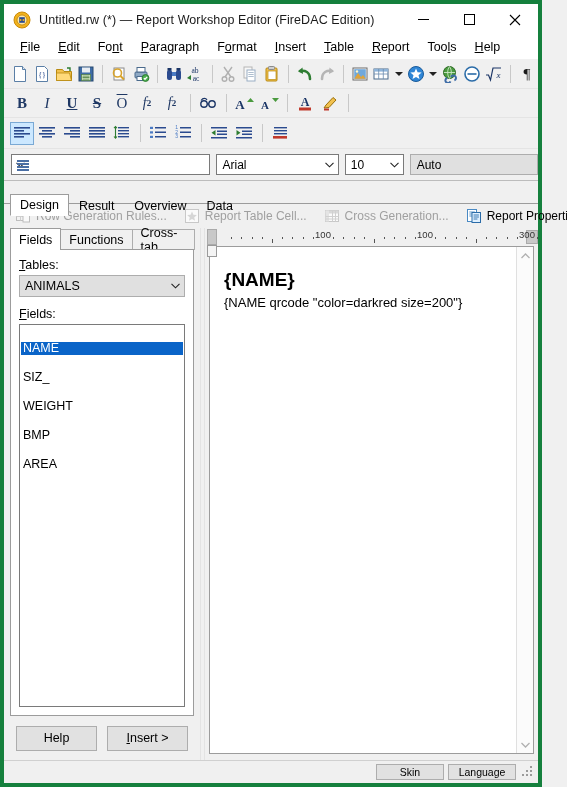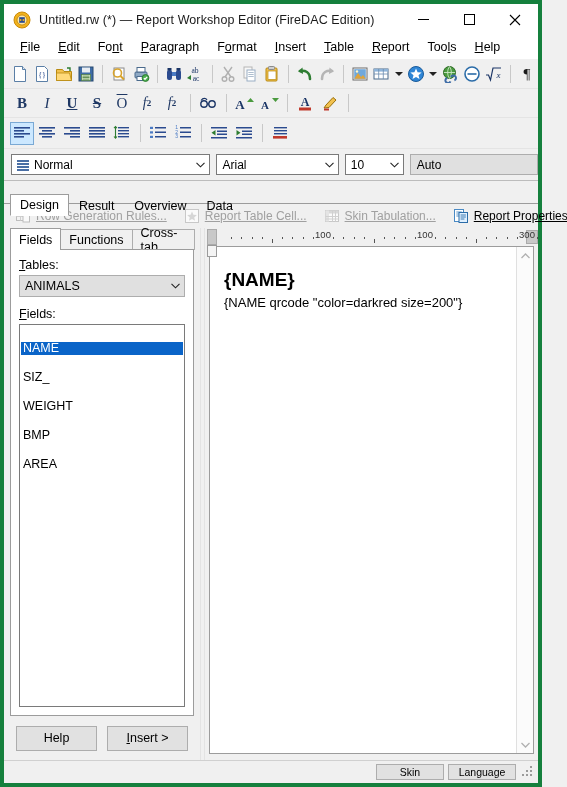--- a/index.html
+++ b/index.html
@@ -211,21 +211,20 @@
   }
   .cmd {
     display: flex; align-items: center;
     height: 21px;
     padding: 12px 6px;
     font-size: 12px;
     margin-right: 3px;
     border: 1px solid transparent;
     box-sizing: border-box;
     white-space: nowrap;
-    text-decoration: underline;
   }
   .cmd.disabled { color: #a0a0a0; }
   .cmd .ci { width: 16px; height: 16px; margin-right: 5px; flex: 0 0 auto; }
 
   
   .bodysplit {
     flex: 1 1 auto;
     display: flex;
     min-height: 0;
     background: #f0f0f0;
@@ -868,21 +867,20 @@
   </div>
 
   <div class="comborow">
     <div class="combo combo-style">
       <div class="style-icon">
           <i></i>
           <i></i>
           <i></i>
           <i></i>
         </div>
-      <div class="cval">Normal</div>
       <div class="carr">
         <svg width="9" height="6" viewBox="0 0 9 6">
             <path d="M0.5 0.8 L4.5 4.8 L8.5 0.8" fill="none" stroke="#222" stroke-width="1.1"></path>
           </svg>
       </div>
     </div>
     <div class="combo combo-font">
       <div class="cval">Arial</div>
       <div class="carr">
         <svg width="9" height="6" viewBox="0 0 9 6">
@@ -938,21 +936,21 @@
     </div>
     <div class="cmd disabled">
       <span class="ci">
         <svg width="16" height="16" viewBox="0 0 16 16">
             <rect x="1.5" y="2.5" width="13" height="11" fill="#fafafa" stroke="#c8c8c8"></rect>
             <rect x="1.5" y="2.5" width="13" height="3" fill="#d8d8d8"></rect>
             <rect x="1.5" y="2.5" width="3.5" height="11" fill="#e4e4e4"></rect>
             <path d="M8.5 2.5v11 M11.5 2.5v11 M1.5 8.5h13 M1.5 11h13" stroke="#d0d0d0"></path>
           </svg>
       </span>
-      <span>Skin Tabulation...</span>
+      <span>Cross Generation...</span>
     </div>
     <div class="cmd">
       <span class="ci">
         <svg width="16" height="16" viewBox="0 0 16 16">
             <rect x="1.5" y="1.5" width="9" height="12" fill="#fff" stroke="#4a8ac4"></rect>
             <path d="M3.3 4h5.5 M3.3 6h5.5 M3.3 8h4" stroke="#4a8ac4" stroke-width="0.9"></path>
             <rect x="6" y="4.5" width="8.5" height="10" fill="#dff0ff" stroke="#2b6ca8"></rect>
             <path d="M7.6 7h5.3 M7.6 9h5.3 M7.6 11h3.8" stroke="#2b6ca8" stroke-width="0.9"></path>
           </svg>
       </span>

